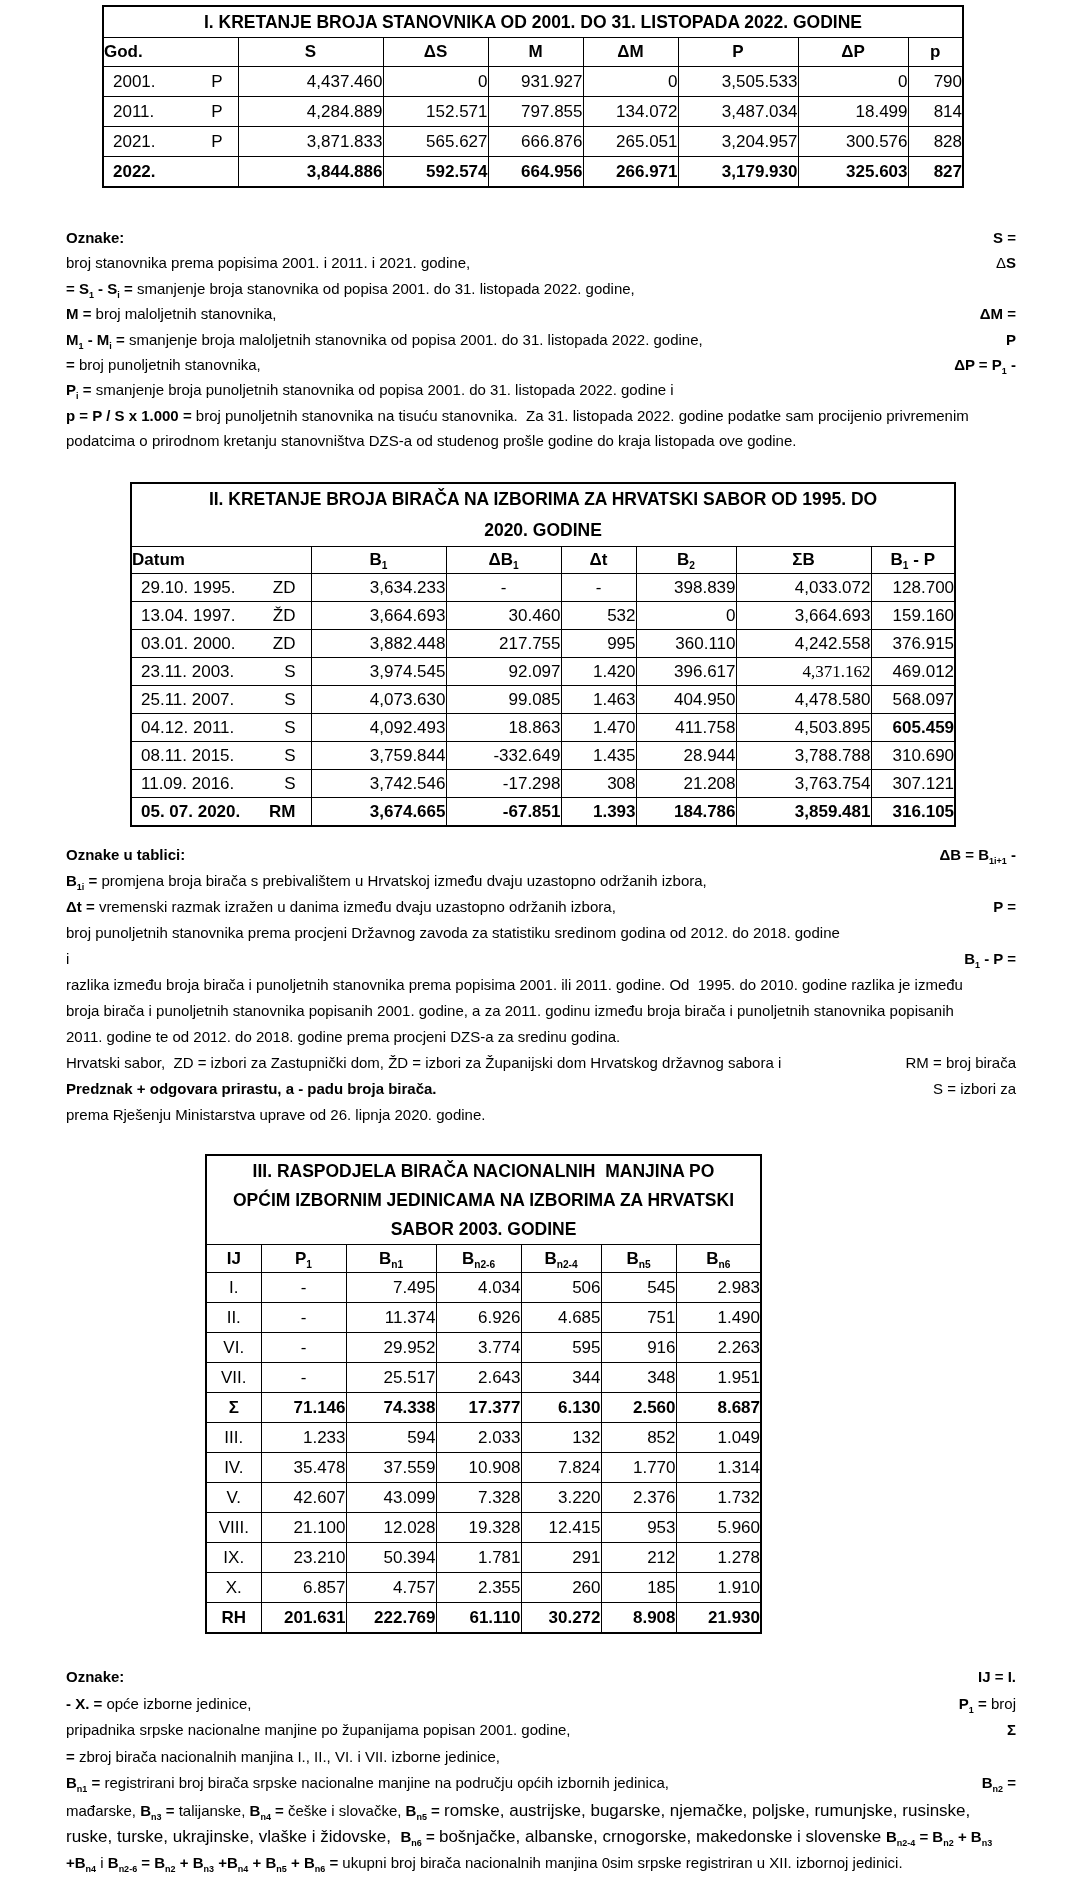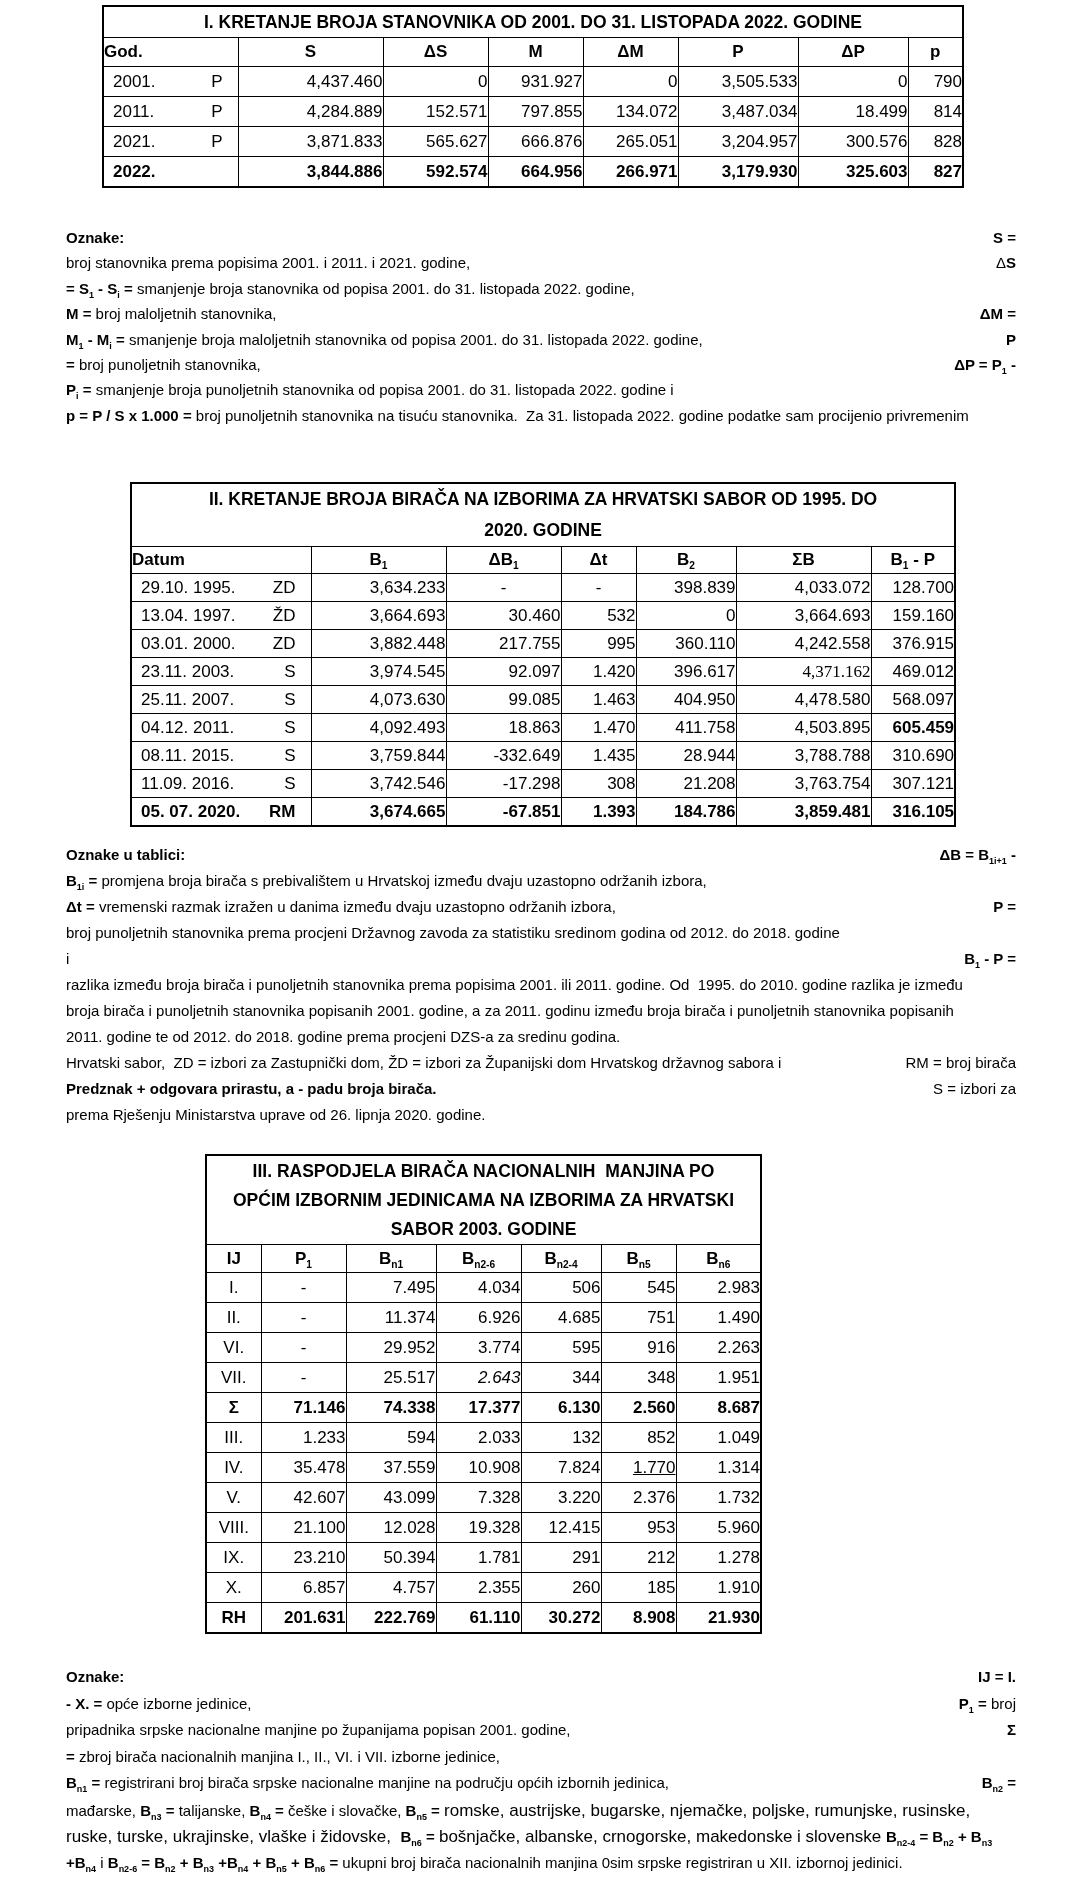--- a/index.html
+++ b/index.html
@@ -98,20 +98,21 @@
 
   <div class="notes" style="left:66px;top:229px;width:950px;--lh:25.4px">
       <div class="line"><span><span class="b">Oznake:</span></span><span><span class="b">S =</span></span></div>
       <div class="line"><span><span>broj stanovnika prema popisima 2001. i 2011. i 2021. godine,</span></span><span><span>Δ</span><span class="b">S</span></span></div>
       <div class="line"><span><span class="b">= S<sub>1</sub> - S<sub>i</sub> = </span><span>smanjenje broja stanovnika od popisa 2001. do 31. listopada 2022. godine,</span></span><span></span></div>
       <div class="line"><span><span class="b">M = </span><span>broj maloljetnih stanovnika,</span></span><span><span class="b">ΔM =</span></span></div>
       <div class="line"><span><span class="b">M<sub>1</sub> - M<sub>i</sub> = </span><span>smanjenje broja maloljetnih stanovnika od popisa 2001. do 31. listopada 2022. godine,</span></span><span><span class="b">P</span></span></div>
       <div class="line"><span><span class="b">= </span><span>broj punoljetnih stanovnika,</span></span><span><span class="b">ΔP = P<sub>1</sub> -</span></span></div>
       <div class="line"><span><span class="b">P<sub>i</sub> = </span><span>smanjenje broja punoljetnih stanovnika od popisa 2001. do 31. listopada 2022. godine i</span></span><span></span></div>
       <div class="line"><span><span class="b">p = P / S x 1.000 = </span><span>broj punoljetnih stanovnika na tisuću stanovnika.  Za 31. listopada 2022. godine podatke sam procijenio privremenim</span></span><span></span></div>
+      <div class="line"><span><span>podatcima o prirodnom kretanju stanovništva DZS-a od studenog prošle godine do kraja listopada ove godine.</span></span><span></span></div>
     </div>
 
   <table class="tbl" style="left:130px;top:482px;width:824px">
       <colgroup>
         <col style="width: 180px;">
         <col style="width: 135px;">
         <col style="width: 115px;">
         <col style="width: 75px;">
         <col style="width: 100px;">
         <col style="width: 135px;">
@@ -278,21 +279,21 @@
           <td class="r" style="height: 29px;">29.952</td>
           <td class="r" style="height: 29px;">3.774</td>
           <td class="r" style="height: 29px;">595</td>
           <td class="r" style="height: 29px;">916</td>
           <td class="r" style="height: 29px;">2.263</td>
         </tr>
         <tr>
           <td class="c" style="height: 29px;">VII.</td>
           <td class="c" style="height: 29px;">-</td>
           <td class="r" style="height: 29px;">25.517</td>
-          <td class="r" style="height: 29px; font-style: italic;">2.643</td>
+          <td class="r" style="height: 29px;">2.643</td>
           <td class="r" style="height: 29px;">344</td>
           <td class="r" style="height: 29px;">348</td>
           <td class="r" style="height: 29px;">1.951</td>
         </tr>
         <tr class="b">
           <td class="c" style="height: 29px;">Σ</td>
           <td class="r" style="height: 29px;">71.146</td>
           <td class="r" style="height: 29px;">74.338</td>
           <td class="r" style="height: 29px;">17.377</td>
           <td class="r" style="height: 29px;">6.130</td>
@@ -307,21 +308,21 @@
           <td class="r" style="height: 29px;">132</td>
           <td class="r" style="height: 29px;">852</td>
           <td class="r" style="height: 29px;">1.049</td>
         </tr>
         <tr>
           <td class="c" style="height: 29px;">IV.</td>
           <td class="r sm" style="height: 29px;">35.478</td>
           <td class="r" style="height: 29px;">37.559</td>
           <td class="r" style="height: 29px;">10.908</td>
           <td class="r" style="height: 29px;">7.824</td>
-          <td class="r" style="height: 29px; text-decoration: underline;">1.770</td>
+          <td class="r" style="height: 29px;">1.770</td>
           <td class="r" style="height: 29px;">1.314</td>
         </tr>
         <tr>
           <td class="c" style="height: 29px;">V.</td>
           <td class="r sm" style="height: 29px;">42.607</td>
           <td class="r" style="height: 29px;">43.099</td>
           <td class="r" style="height: 29px;">7.328</td>
           <td class="r" style="height: 29px;">3.220</td>
           <td class="r" style="height: 29px;">2.376</td>
           <td class="r" style="height: 29px;">1.732</td>

